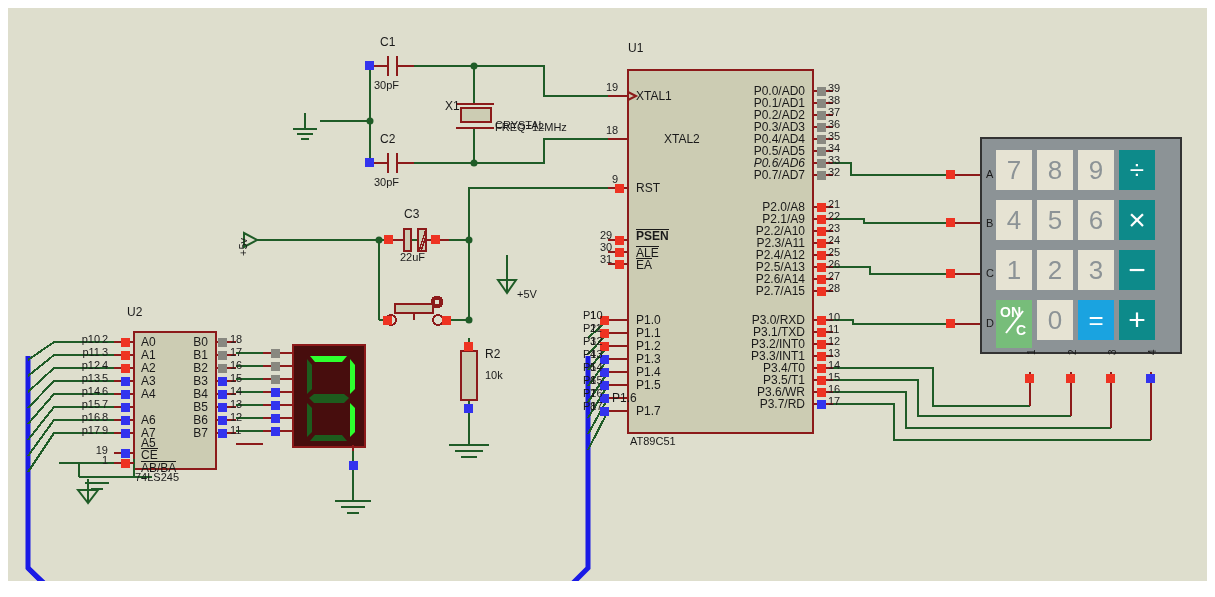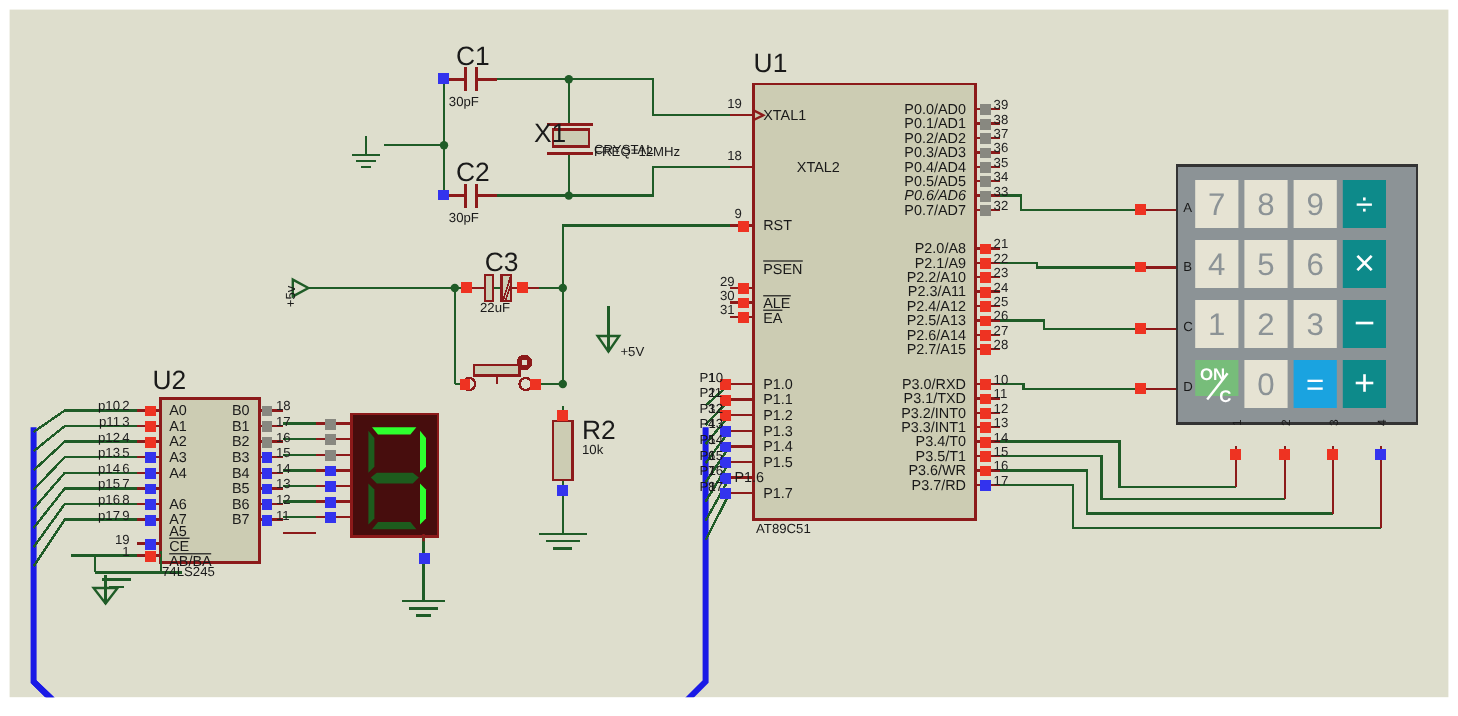--- a/index.html
+++ b/index.html
@@ -2,21 +2,21 @@
 <html><head>
 <meta charset="utf-8">
 <style>
   html,body{margin:0;padding:0;background:#ffffff;}
   body{font-family:"Liberation Sans",sans-serif;}
   #root{position:relative;width:1215px;height:597px;background:#ffffff;overflow:hidden;}
   #canvas{position:absolute;left:8px;top:8px;width:1199px;height:573px;background:#dedecd;}
   svg{position:absolute;left:0;top:0;}
   .lbl{position:absolute;font-family:"Liberation Sans",sans-serif;color:#1a1a1a;white-space:nowrap;line-height:1;}
   .s11{font-size:11px;} .s12{font-size:12px;} .s10{font-size:10px;}
-  .s16{font-size:22px;}
+  .s16{font-size:12px;}
   .pinnum{font-size:11px;color:#222;}
   .rot{transform:rotate(-90deg);transform-origin:left top;}
   .keycap{position:absolute;display:flex;align-items:center;justify-content:center;
           font-family:"Liberation Sans",sans-serif;}
   .ovr{border-top:1px solid #1a1a1a;}
 </style>
 </head>
 <body>
 
 <div id="root">
@@ -408,21 +408,21 @@
     <rect x="1138" y="366" width="9" height="9" fill="#3333ee"></rect>
   </g>
 </svg>
 
 <div class="lbl s16" style="left:620px;top:34px;">U1</div>
 <div class="lbl s11" style="left:622px;top:428px;">AT89C51</div>
 
 <div class="lbl s12" style="left:628px;top:82px;">XTAL1</div>
 <div class="lbl s12" style="left:628px;top:125px;margin-left:28px;">XTAL2</div>
 <div class="lbl s12" style="left:628px;top:174px;">RST</div>
-<div class="lbl s12 ovr" style="left:628px;top:209px;">PSEN</div>
+<div class="lbl s12 ovr" style="left:628px;top:221px;font-weight:bold;">PSEN</div>
 <div class="lbl s12 ovr" style="left:628px;top:238px;">ALE</div>
 <div class="lbl s12 ovr" style="left:628px;top:250px;">EA</div>
 <div class="lbl s12" style="left:628px;top:306px;">P1.0</div>
 <div class="lbl s12" style="left:628px;top:319px;">P1.1</div>
 <div class="lbl s12" style="left:628px;top:332px;">P1.2</div>
 <div class="lbl s12" style="left:628px;top:345px;">P1.3</div>
 <div class="lbl s12" style="left:628px;top:358px;">P1.4</div>
 <div class="lbl s12" style="left:628px;top:371px;">P1.5</div>
 <div class="lbl s12" style="left:604px;top:384px;">P1.6</div>
 <div class="lbl s12" style="left:628px;top:397px;">P1.7</div>
@@ -586,21 +586,21 @@
 <div class="keycap" style="left:988px;top:192px;width:36px;height:40px;background:#e6e3d3;color:#8c9396;font-size:26px;">4</div>
 <div class="keycap" style="left:1029px;top:192px;width:36px;height:40px;background:#e6e3d3;color:#8c9396;font-size:26px;">5</div>
 <div class="keycap" style="left:1070px;top:192px;width:36px;height:40px;background:#e6e3d3;color:#8c9396;font-size:26px;">6</div>
 <div class="keycap" style="left:1111px;top:192px;width:36px;height:40px;background:#0d8a8a;color:#ffffff;font-size:30px;">×</div>
 
 <div class="keycap" style="left:988px;top:242px;width:36px;height:40px;background:#e6e3d3;color:#8c9396;font-size:26px;">1</div>
 <div class="keycap" style="left:1029px;top:242px;width:36px;height:40px;background:#e6e3d3;color:#8c9396;font-size:26px;">2</div>
 <div class="keycap" style="left:1070px;top:242px;width:36px;height:40px;background:#e6e3d3;color:#8c9396;font-size:26px;">3</div>
 <div class="keycap" style="left:1111px;top:242px;width:36px;height:40px;background:#0d8a8a;color:#ffffff;font-size:30px;">−</div>
 
-<div class="keycap" style="left:988px;top:292px;width:36px;height:30px;background:#77bd7a;color:#0f172a;font-size:14px;line-height:1;">
+<div class="keycap" style="left:988px;top:292px;width:36px;height:48px;background:#77bd7a;color:#0f172a;font-size:14px;line-height:1;">
   <svg width="36" height="40" viewBox="0 0 36 40">
     <text x="4" y="17" font-family="Liberation Sans, sans-serif" font-size="14" font-weight="bold" fill="#ffffff">ON</text>
     <line x1="10" y1="33" x2="27" y2="11" stroke="#ffffff" stroke-width="2"></line>
     <text x="20" y="35" font-family="Liberation Sans, sans-serif" font-size="14" font-weight="bold" fill="#ffffff">C</text>
   </svg>
 </div>
 <div class="keycap" style="left:1029px;top:292px;width:36px;height:40px;background:#e6e3d3;color:#8c9396;font-size:26px;">0</div>
 <div class="keycap" style="left:1070px;top:292px;width:36px;height:40px;background:#1aa3e0;color:#ffffff;font-size:26px;">=</div>
 <div class="keycap" style="left:1111px;top:292px;width:36px;height:40px;background:#0d8a8a;color:#ffffff;font-size:30px;">+</div>
 

